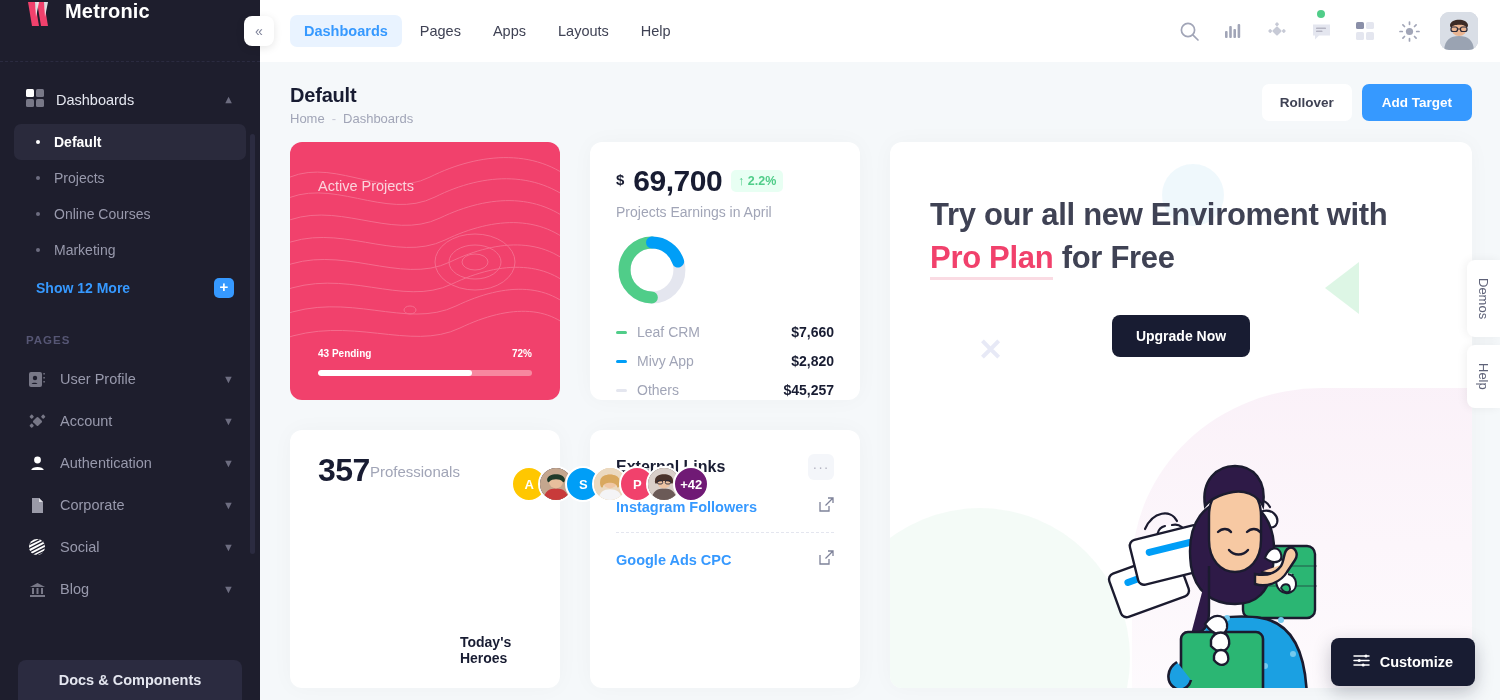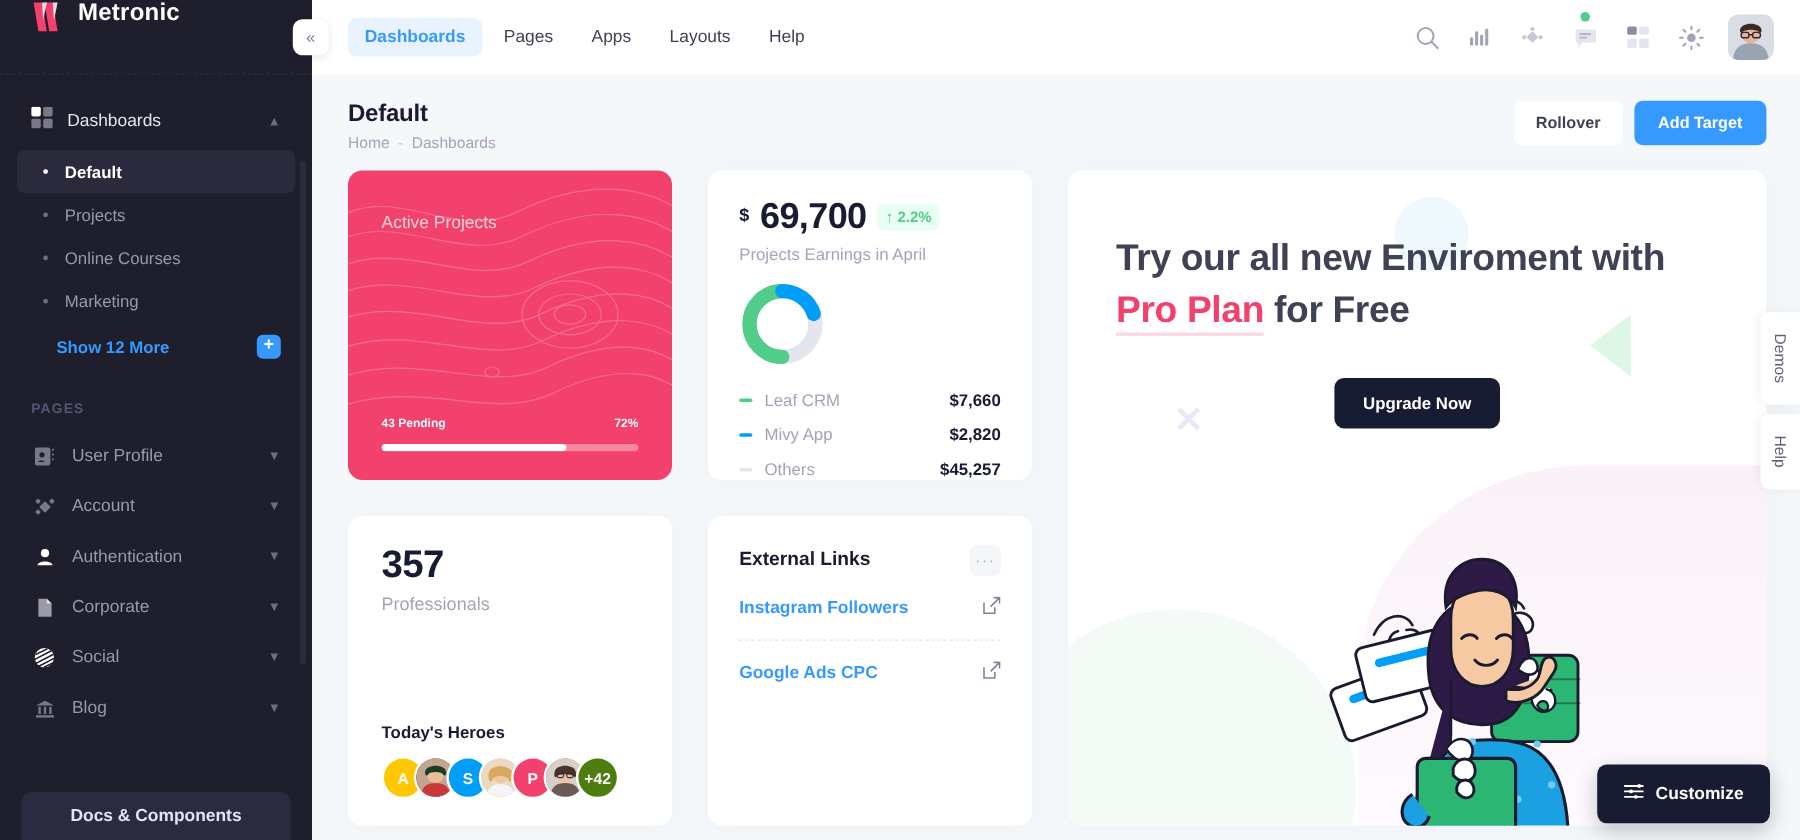--- a/index.html
+++ b/index.html
@@ -44,21 +44,21 @@
     color: #9899AC; font-size: 14px; cursor: pointer;
   }
   .sub-item .bullet { width: 4px; height: 4px; border-radius: 50%; background: #6D6D80; flex: 0 0 4px; }
   .sub-item.active { background: #2A2A3C; color: #FFFFFF; font-weight: 600; }
   .sub-item.active .bullet { background: #FFFFFF; }
 
   .show-more {
     display: flex; align-items: center; justify-content: space-between;
     padding: 10px 12px 10px 22px; cursor: pointer;
   }
-  .show-more .sm-label { color: #3699FF; font-size: 14px; font-weight: 600; margin-left: 11px; }
+  .show-more .sm-label { color: #3699FF; font-size: 14px; font-weight: 600; }
   .plus-btn {
     width: 20px; height: 20px; border-radius: 5px; background: #3699FF;
     color: #fff; font-size: 15px; line-height: 18px; text-align: center; font-weight: 600;
   }
 
   .section-title {
     color: #565674; font-size: 11.5px; letter-spacing: 1px; font-weight: 600;
     padding: 26px 26px 12px 26px;
   }
   .page-item {
@@ -158,21 +158,21 @@
   }
   .earn-label { color: #A1A5B7; font-size: 14px; margin-top: 8px; }
   .donut-wrap { margin-top: 14px; }
   .legend { margin-top: 14px; display: flex; flex-direction: column; gap: 13px; }
   .legend-row { display: flex; align-items: center; gap: 10px; }
   .dash { width: 11px; height: 3px; border-radius: 2px; flex: 0 0 11px; }
   .legend-name { color: #A1A5B7; font-size: 14px; }
   .legend-val { margin-left: auto; color: #181C32; font-size: 14px; font-weight: bold; }
 
   
-  .card-pro { height: 258px; padding: 24px 28px 22px 28px; display: flex; flex-direction: column; }
+  .card-pro { height: 258px; padding: 24px 28px 22px 28px; display: flex; flex-direction: row; }
   .pro-num { font-size: 32px; font-weight: bold; color: #181C32; line-height: 1; letter-spacing: -.5px; }
   .pro-sub { color: #A1A5B7; font-size: 15px; margin-top: 9px; }
   .heroes-title { margin-top: auto; font-size: 14px; font-weight: bold; color: #181C32; }
   .avatars { margin-top: 12px; display: flex; }
   .av {
     width: 36px; height: 36px; border-radius: 50%; border: 2px solid #fff;
     margin-right: -9px; display: flex; align-items: center; justify-content: center;
     color: #fff; font-size: 13px; font-weight: bold; overflow: hidden; position: relative;
   }
 
@@ -529,21 +529,21 @@
             <div class="av" style="background:#6B5A57">
               <svg width="36" height="36" viewBox="0 0 36 36">
                   <rect width="36" height="36" fill="#D9CFC9"></rect>
                   <path d="M4 36c1-10 6-13 14-13s13 3 14 13z" fill="#6B5A57"></path>
                   <circle cx="18" cy="15" r="8" fill="#EDC3A3"></circle>
                   <path d="M8 13c1-8 19-8 20 0 1 4-1 6-2 4-2-3-14-3-16 0-1 2-3 0-2-4z" fill="#4A332B"></path>
                   <rect x="10.5" y="14" width="6" height="4" rx="1.8" fill="none" stroke="#2B2B3A" stroke-width="1"></rect>
                   <rect x="19.5" y="14" width="6" height="4" rx="1.8" fill="none" stroke="#2B2B3A" stroke-width="1"></rect>
                 </svg>
             </div>
-            <div class="av" style="background:#4d7c0f">
+            <div class="av" style="background:#701a75">
               <span>+42</span>
             </div>
           </div>
         </div>
       </div>
 
       <div class="col col-b">
         <div class="card card-earn">
           <div class="earn-top">
             <span class="dollar">$</span>

